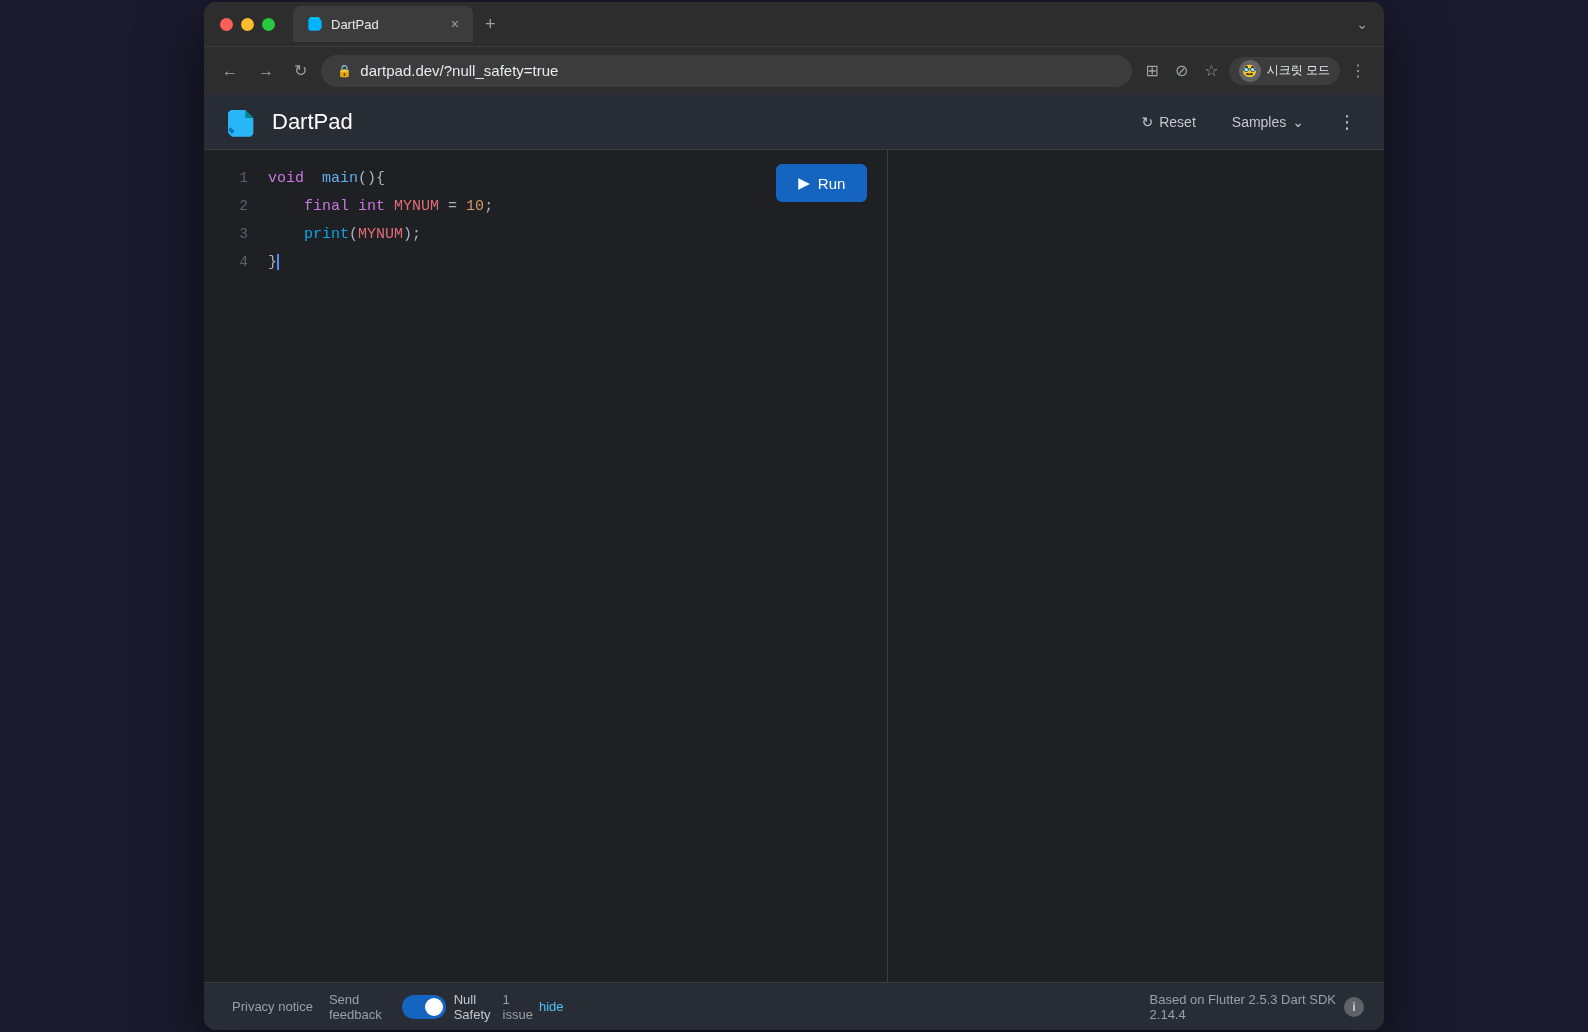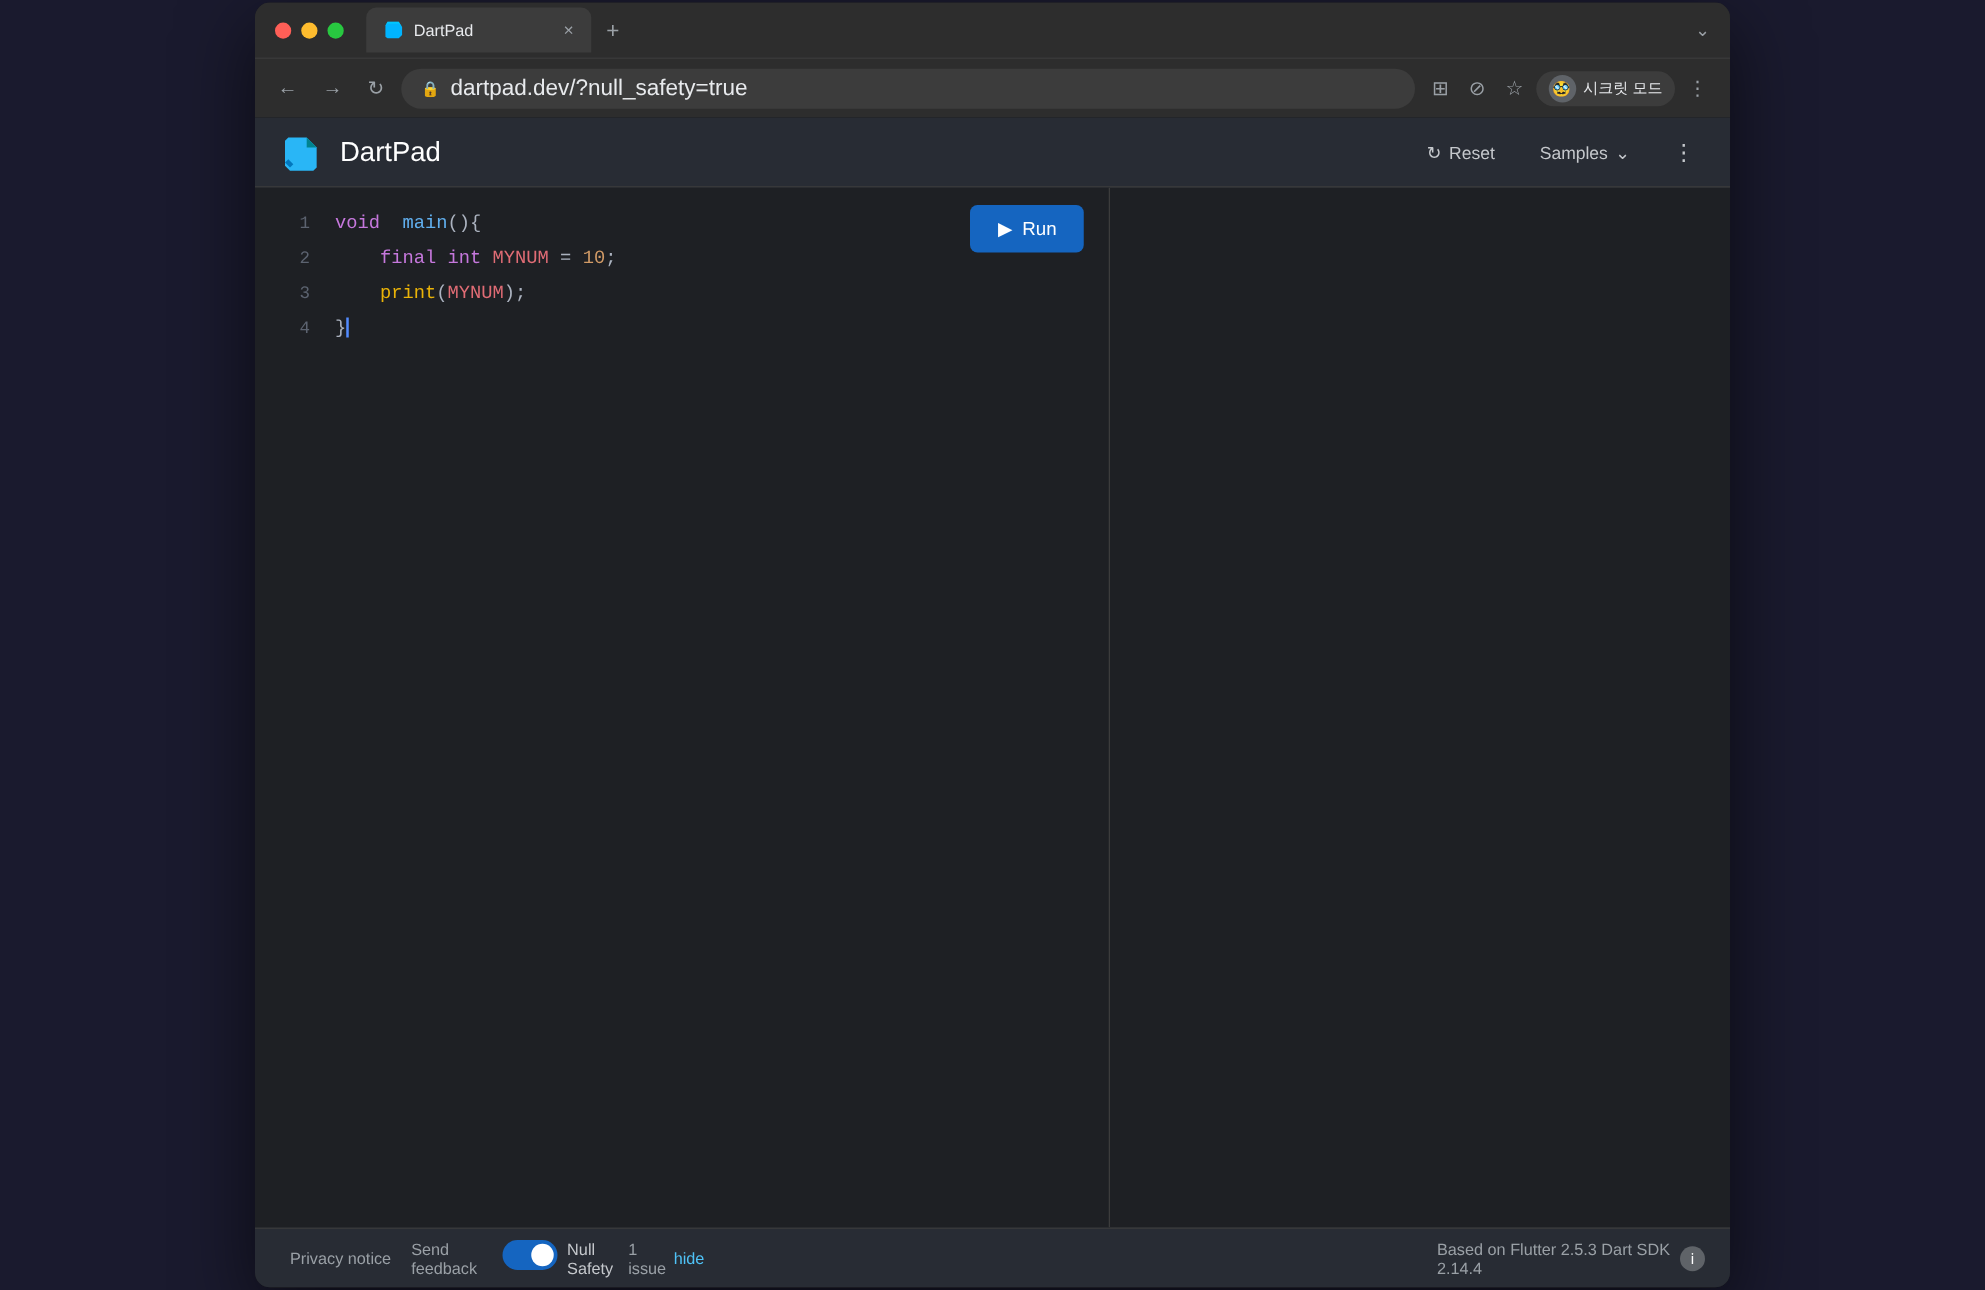--- a/index.html
+++ b/index.html
@@ -112,21 +112,21 @@
       border-radius: 24px;
       padding: 6px 16px;
       color: #e8eaed;
       font-size: 14px;
       display: flex;
       align-items: center;
       gap: 8px;
       height: 32px;
     }
     .address-lock { color: #9aa0a6; font-size: 12px; }
-    .address-text { color: #e8eaed; font-size: 18px; }
+    .address-text { color: #e8eaed; font-size: 15px; }
     .toolbar-icons {
       display: flex;
       align-items: center;
       gap: 4px;
     }
     .toolbar-icon {
       color: #9aa0a6;
       font-size: 16px;
       padding: 6px;
       border-radius: 50%;
@@ -246,21 +246,21 @@
     }
     .code-content {
       color: #abb2bf;
       white-space: pre;
     }
     .kw-void { color: #c678dd; }
     .kw-main { color: #61afef; }
     .kw-final { color: #c678dd; margin-top: 40px; }
     .kw-int { color: #c678dd; }
     .kw-mynum { color: #e06c75; }
-    .kw-print { color: #eab308; }
+    .kw-print { color: #0ea5e9; }
     .kw-brace { color: #abb2bf; }
     .kw-num { color: #d19a66; }
     .cursor { 
       display: inline-block;
       width: 2px;
       height: 16px;
       background: #528bff;
       vertical-align: middle;
     }
 
@@ -359,20 +359,21 @@
       border-top: 1px solid #3c3c3c;
       font-size: 13px;
     }
     .footer-link {
       color: #9aa0a6;
       cursor: pointer;
       padding: 4px 8px;
     }
     .toggle-wrap {
       display: flex;
+      align-items: center;
       gap: 8px;
       margin-left: 12px;
     }
     .toggle {
       width: 44px;
       height: 24px;
       background: #1565c0;
       border-radius: 12px;
       position: relative;
       cursor: pointer;

